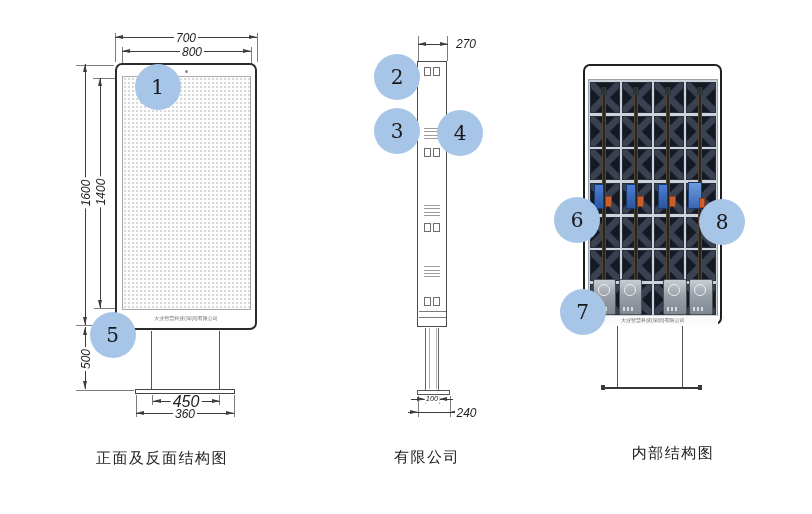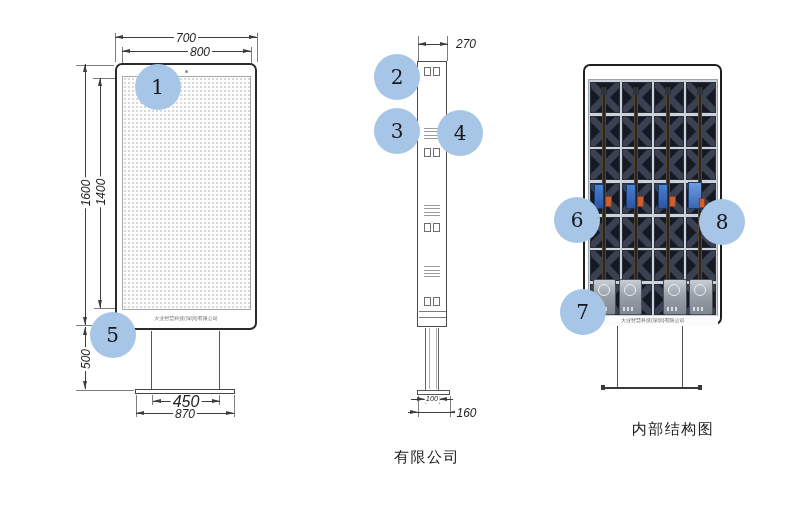--- a/index.html
+++ b/index.html
@@ -100,21 +100,21 @@
     <div class="v" style="left:257px;top:33px;height:29px"></div>
     <div class="h dim" style="left:115px;top:37px;width:142px"></div>
     <b class="ar l" style="left:115px;top:34.5px"></b>
     <b class="ar r" style="left:249px;top:34.5px"></b>
     <span class="lbl" style="left:186px;top:37.5px">700</span>
     <div class="v" style="left:122px;top:47px;height:28px"></div>
     <div class="v" style="left:251px;top:47px;height:28px"></div>
     <div class="h dim" style="left:122px;top:51px;width:129px"></div>
     <b class="ar l" style="left:122px;top:48.5px"></b>
     <b class="ar r" style="left:243px;top:48.5px"></b>
-    <span class="lbl" style="left:200px;top:51.5px">800</span>
+    <span class="lbl" style="left:192px;top:51.5px">800</span>
 
     <div class="h" style="left:76px;top:65px;width:38px"></div>
     <div class="h" style="left:93px;top:77.5px;width:25px"></div>
     <div class="h" style="left:76px;top:324.5px;width:34px"></div>
     <div class="h" style="left:94px;top:308px;width:22px"></div>
     <div class="h" style="left:76px;top:389.5px;width:58px"></div>
     <div class="v dim" style="left:85px;top:64px;height:261px"></div>
     <b class="ar u" style="left:83px;top:64px"></b>
     <b class="ar d" style="left:83px;top:317px"></b>
     <span class="lbl vt" style="left:85.5px;top:193px">1600</span>
@@ -139,21 +139,21 @@
     <div class="v" style="left:219px;top:395px;height:10px"></div>
     <div class="v" style="left:136px;top:395px;height:22px"></div>
     <div class="v" style="left:233.5px;top:395px;height:22px"></div>
     <div class="h dim" style="left:152.5px;top:401px;width:67px"></div>
     <b class="ar l" style="left:152.5px;top:398.5px"></b>
     <b class="ar r" style="left:211.5px;top:398.5px"></b>
     <span class="lbl" style="left:186px;top:401.5px;font-size:16px">450</span>
     <div class="h dim" style="left:136px;top:413px;width:98px"></div>
     <b class="ar l" style="left:136px;top:410.5px"></b>
     <b class="ar r" style="left:226px;top:410.5px"></b>
-    <span class="lbl" style="left:185px;top:413.5px">870</span>
+    <span class="lbl" style="left:185px;top:413.5px">360</span>
   </div>
 
   <div>
     <div class="v" style="left:417.5px;top:36px;height:25px"></div>
     <div class="v" style="left:447px;top:36px;height:25px"></div>
     <div class="h dim" style="left:417.5px;top:44px;width:30px"></div>
     <b class="ar l" style="left:417.5px;top:41.5px"></b>
     <b class="ar r" style="left:439.5px;top:41.5px"></b>
     <span class="lbl" style="left:466px;top:44px">270</span>
     <div class="column"></div>
@@ -182,21 +182,21 @@
     <div class="v" style="left:417.5px;top:395.5px;height:21px"></div>
     <div class="v" style="left:450px;top:395.5px;height:21px"></div>
     <div class="h dim" style="left:411px;top:399px;width:14px"></div>
     <div class="h dim" style="left:439px;top:399px;width:14px"></div>
     <b class="ar r" style="left:417px;top:396.5px"></b>
     <b class="ar l" style="left:439px;top:396.5px"></b>
     <span class="lbl sm" style="left:432px;top:399px">100</span>
     <div class="h dim" style="left:408px;top:412px;width:50px"></div>
     <b class="ar r" style="left:409.5px;top:409.5px"></b>
     <b class="ar l" style="left:450px;top:409.5px"></b>
-    <span class="lbl" style="left:466.5px;top:412.5px">160</span>
+    <span class="lbl" style="left:466.5px;top:412.5px">240</span>
   </div>
 
   <div>
     <div class="ioutline"></div>
     <div class="iframe"></div>
     <div class="grid">
       <div class="md"></div>
     <div class="md"></div>
         <div class="md"></div>
         <div class="md"></div>
@@ -259,16 +259,17 @@
 
   <div class="co" style="left:134.5px;top:64px">1</div>
   <div class="co" style="left:374px;top:54px">2</div>
   <div class="co" style="left:374px;top:108px">3</div>
   <div class="co" style="left:437px;top:110px">4</div>
   <div class="co" style="left:89.5px;top:312px">5</div>
   <div class="co" style="left:554px;top:196.5px">6</div>
   <div class="co" style="left:559.5px;top:289px">7</div>
   <div class="co" style="left:699px;top:199px">8</div>
 
+  <div class="caption" style="left:162px;top:449px">正面及反面结构图</div>
   <div class="caption" style="left:427px;top:448px">有限公司</div>
-  <div class="caption" style="left:673px;top:420px">内部结构图</div>
+  <div class="caption" style="left:673px;top:444px">内部结构图</div>
 
 </div>
 
 </body></html>

